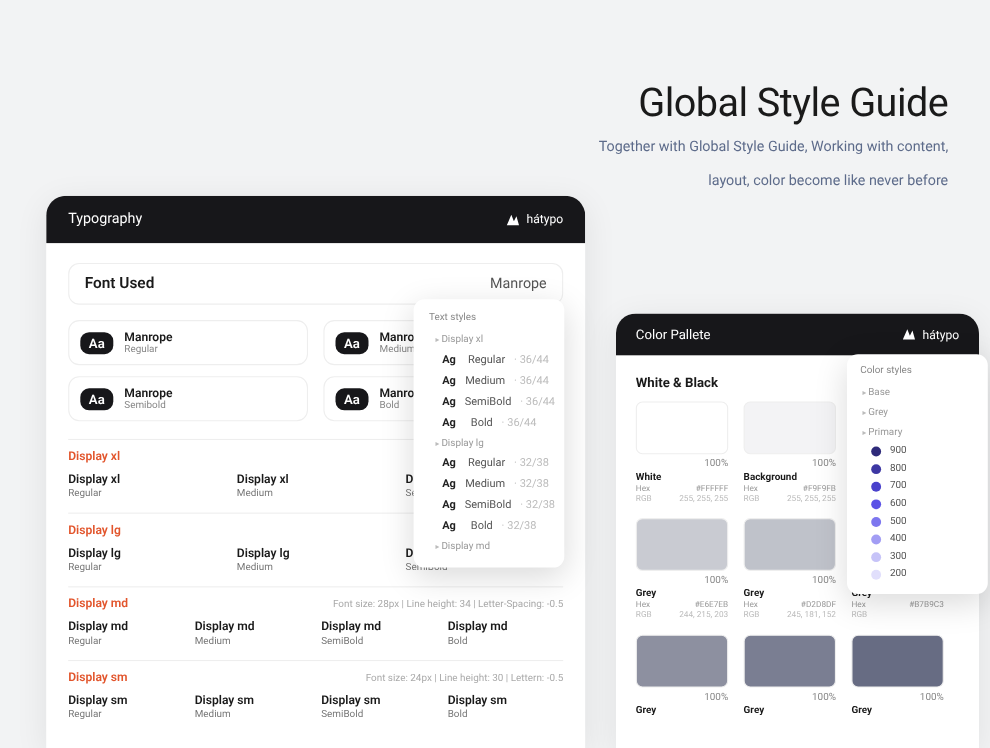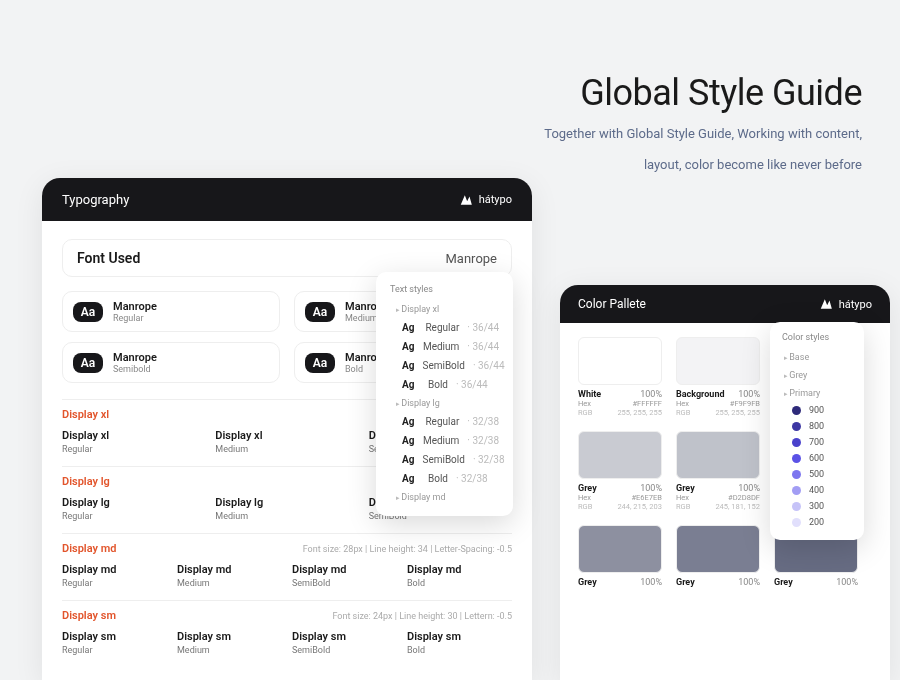--- a/index.html
+++ b/index.html
@@ -82,27 +82,27 @@
   
   .colcard { left:560px; top:285px; width:330px; height:395px; }
   .colcard .card-header { padding:12px 18px; font-size:12px; }
   .col-body { padding:14px 18px; font-size:10px; }
   .col-sec-title { font-size:12px; font-weight:700; margin:4px 0 10px; }
   .swatch-row { display:flex; gap:14px; margin-bottom:14px; flex-wrap:wrap; }
   .swatch { width:84px; }
   .sw-box { height:48px; border-radius:6px; border:1px solid #eee; }
   .sw-meta { margin-top:4px; }
   .sw-top { display:flex; justify-content:space-between; font-size:9px; }
-  .sw-top .nm { font-weight:700; }
+  .sw-top .nm { font-weight:700;margin-top:12px; }
   .sw-top .pc { color:#888; }
   .sw-hex { display:flex; justify-content:space-between; font-size:7.5px; color:#999; }
   .sw-rgb { display:flex; justify-content:space-between; font-size:7.5px; color:#bbb; }
 
   
-  .pop-color { left:770px; top:322px; width:94px; padding:10px 12px; }
+  .pop-color { left:770px; top:322px; width:128px; padding:10px 12px; }
   .pop-color .pop-group { padding-left:2px; }
   .pop-color .clr-item { display:flex; align-items:center; gap:8px; padding:3px 0 3px 10px; }
   .dot { width:9px; height:9px; border-radius:50%; }
   .num { font-size:9px; color:#555; }
 </style>
 </head>
 <body>
 
 <div class="hero">
   <h1>Global Style Guide</h1>
@@ -301,20 +301,21 @@
   <div class="card-header">
     <span>Color Pallete</span>
     <span class="brand">
       <svg viewBox="0 0 24 24" fill="#fff">
           <path d="M3 20 L10 4 L14 14 L18 6 L22 20 Z"></path>
         </svg>
       <span>hátypo</span>
     </span>
   </div>
   <div class="col-body">
+    <div class="col-sec-title">White &amp; Black</div>
     <div class="swatch-row" id="wbRow">
         <div class="swatch">
          <div class="sw-box" style="background:#ffffff"></div>
          <div class="sw-meta">
            <div class="sw-top">
               <span class="nm">White</span>
               <span class="pc">100%</span>
             </div>
            <div class="sw-hex">
               <span>Hex</span>

